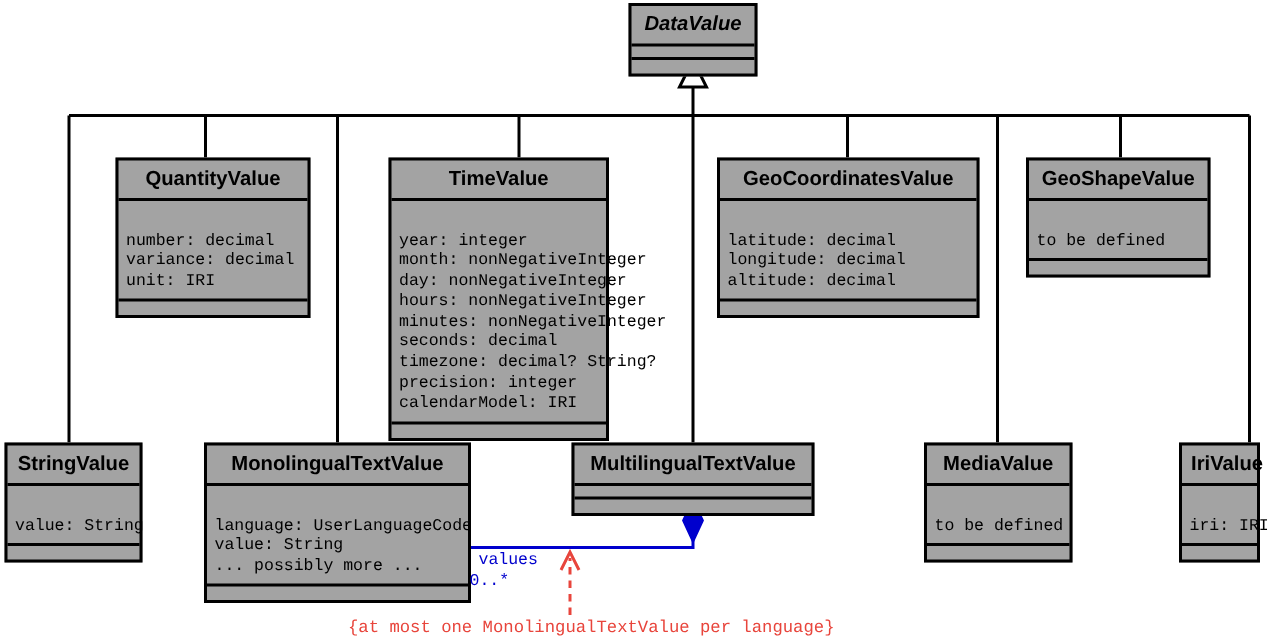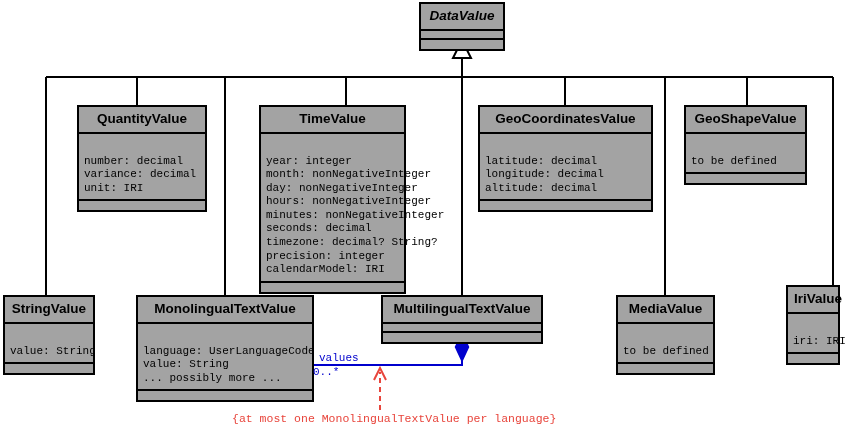--- a/index.html
+++ b/index.html
@@ -64,20 +64,21 @@
   .attr-line {
     white-space: nowrap;
   }
   .edge-label {
     position: absolute;
     font-family: "Liberation Mono", monospace;
     font-size: 11px;
     color: #0000cd;
     white-space: nowrap;
     z-index: 8;
+    margin-top: 16px;
   }
   .constraint-note {
     position: absolute;
     font-family: "Liberation Mono", monospace;
     font-size: 11.5px;
     color: #e8453c;
     white-space: nowrap;
     z-index: 8;
   }
 </style>
@@ -187,21 +188,21 @@
   </div>
 
   <div class="uml-class" style="left:616px;top:295px;width:99px;">
     <div class="uml-name">MediaValue</div>
     <div class="uml-attrs">
       <div class="attr-line">to be defined</div>
     </div>
     <div class="uml-ops"></div>
   </div>
 
-  <div class="uml-class" style="left:786px;top:285px;width:54px;">
+  <div class="uml-class" style="left:786px;top:295px;width:54px;">
     <div class="uml-name">IriValue</div>
     <div class="uml-attrs">
       <div class="attr-line">iri: IRI</div>
     </div>
     <div class="uml-ops"></div>
   </div>
 
   <div class="edge-label" style="left:319px;top:352px;">values</div>
   <div class="edge-label" style="left:313px;top:366px;">0..*</div>
 

